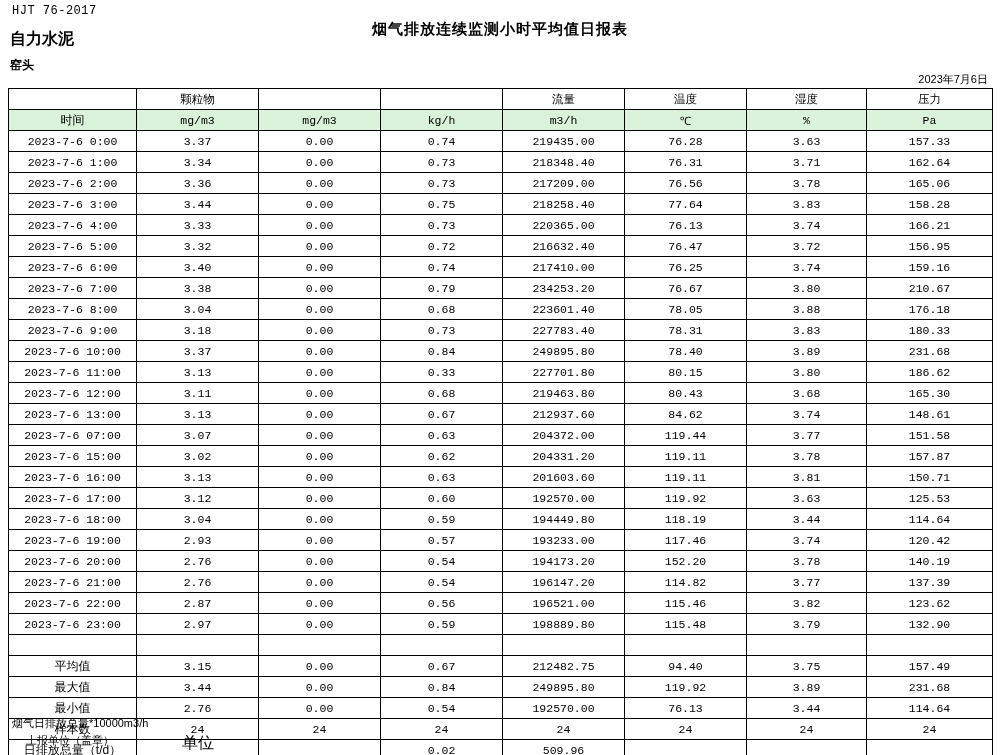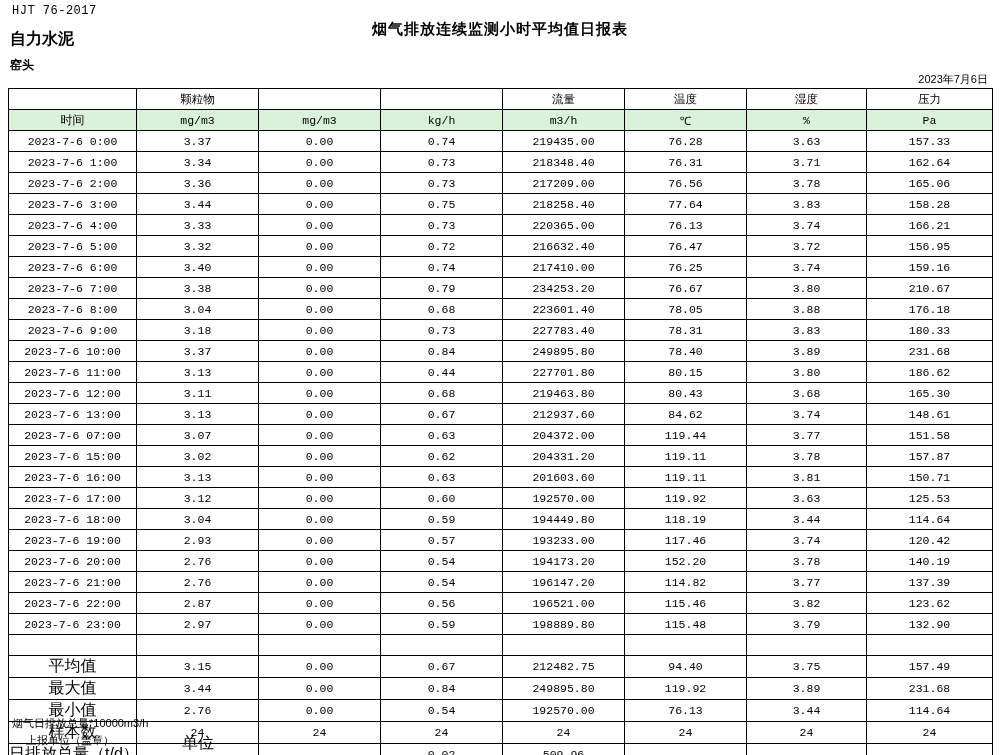--- a/index.html
+++ b/index.html
@@ -99,21 +99,21 @@
   }
   .blank-row td {
     height: 16px;
     border-left: 1px solid #000;
     border-right: 1px solid #000;
     border-top: 1px solid #000;
     border-bottom: 1px solid #000;
   }
   .summary td.lbl {
     font-family: "Liberation Sans", sans-serif;
-    font-size: 16px;
+    font-size: 12px;
   }
   .footer-note {
     position: absolute;
     left: 12px;
     top: 716px;
     font-size: 11px;
     font-family: "Liberation Sans", sans-serif;
   }
   .footer-line {
     position: absolute;
@@ -281,21 +281,21 @@
         <td>0.84</td>
         <td>249895.80</td>
         <td>78.40</td>
         <td>3.89</td>
         <td>231.68</td>
       </tr>
       <tr>
         <td>2023-7-6 11:00</td>
         <td>3.13</td>
         <td>0.00</td>
-        <td>0.44</td>
+        <td>0.33</td>
         <td>227701.80</td>
         <td>80.15</td>
         <td>3.80</td>
         <td>186.62</td>
       </tr>
       <tr>
         <td>2023-7-6 12:00</td>
         <td>3.11</td>
         <td>0.00</td>
         <td>0.68</td>

